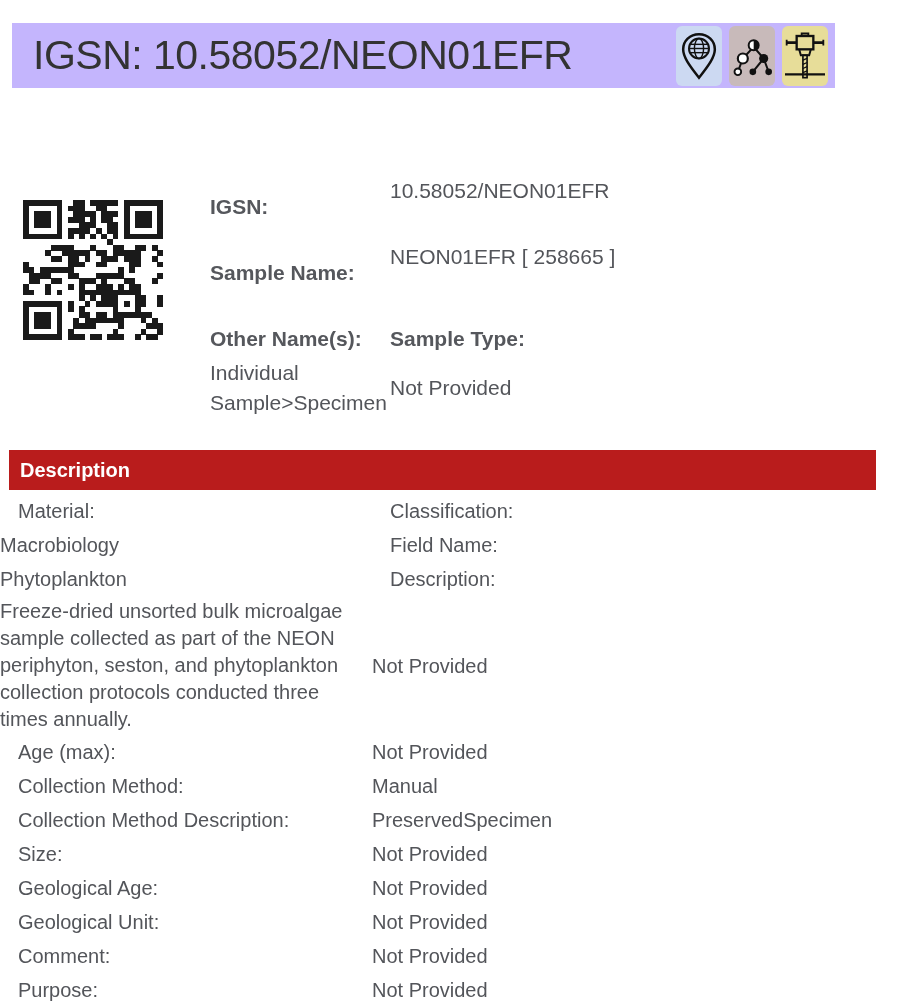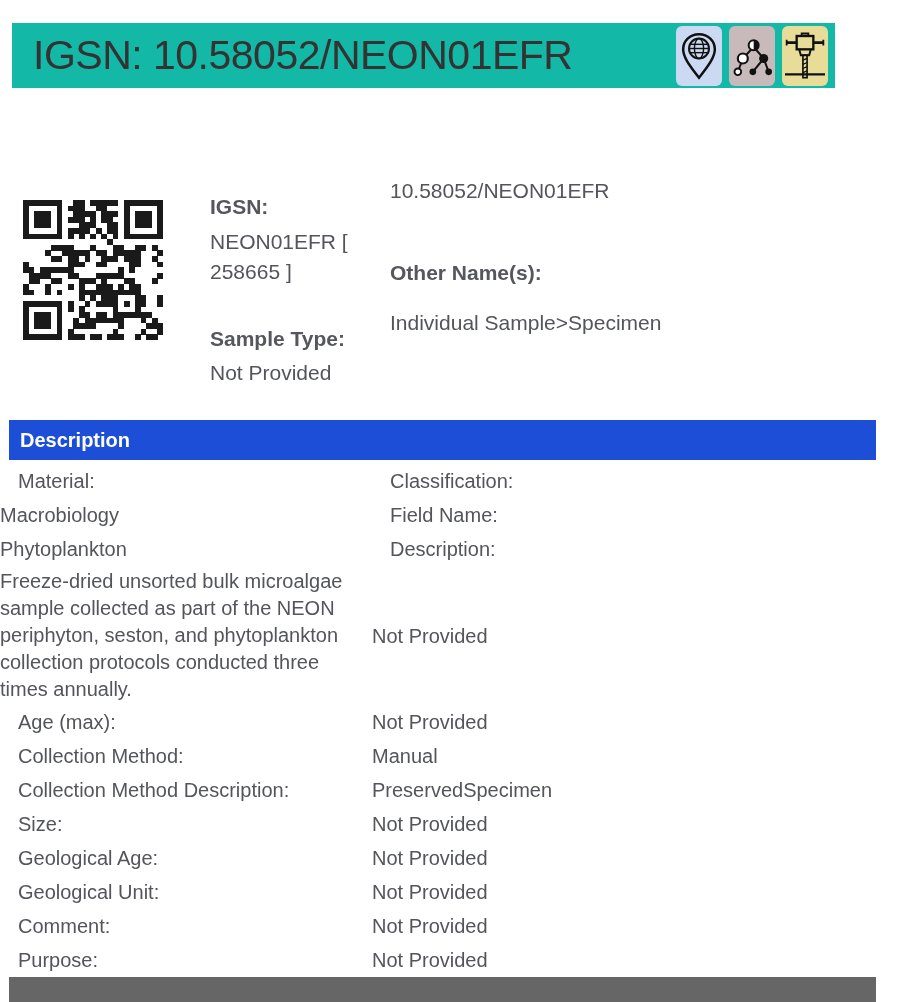--- a/index.html
+++ b/index.html
@@ -67,21 +67,21 @@
     margin-left: 9px;
     width: 867px; height: 40px;
     background: #666666;
   }
 </style>
 </head>
 <body>
 
 <div>
 
-  <header class="titlebar" style="background: #14b8a6; margin-top: 23px;">
+  <header class="titlebar" style="background: #c4b5fd; margin-top: 23px;">
     <div class="page-title">IGSN: 10.58052/NEON01EFR</div>
 
     <button class="icon-btn" title="" style="background: rgb(204, 217, 242);">
       <svg width="40" height="54" viewBox="0 0 48 60" fill="none" stroke="#111">
         <path d="M24 4 C13 4 5 12 5 22 C5 31 12 41 24 56 C36 41 43 31 43 22 C43 12 35 4 24 4 Z" stroke-width="3"></path>
         <circle cx="24" cy="21" r="12" stroke-width="2.4"></circle>
         <ellipse cx="24" cy="21" rx="5.5" ry="12" stroke-width="1.7"></ellipse>
         <line x1="13" y1="16" x2="35" y2="16" stroke-width="1.7"></line>
         <line x1="12" y1="21" x2="36" y2="21" stroke-width="1.7"></line>
         <line x1="13" y1="26" x2="35" y2="26" stroke-width="1.7"></line>
@@ -429,29 +429,30 @@
           <rect x="16" y="24" width="1.03" height="1.03" fill="#1a1a1a"></rect>
           <rect x="17" y="24" width="1.03" height="1.03" fill="#1a1a1a"></rect>
           <rect x="20" y="24" width="1.03" height="1.03" fill="#1a1a1a"></rect>
           <rect x="22" y="24" width="1.03" height="1.03" fill="#1a1a1a"></rect>
           <rect x="23" y="24" width="1.03" height="1.03" fill="#1a1a1a"></rect>
         </svg>
     </div>
     <div class="summary-kv">
       <div class="kv-label">IGSN:</div>
       <div class="kv-value">10.58052/NEON01EFR</div>
+      <div class="kv-label">Sample Name:</div>
       <div class="kv-value">NEON01EFR [ 258665 ]</div>
       <div class="kv-label">Other Name(s):</div>
       <div class="kv-label">Sample Type:</div>
       <div class="kv-value">Individual Sample&gt;Specimen</div>
       <div class="kv-value">Not Provided</div>
     </div>
   </section>
 
-  <div class="section-bar" style="background: #1d4ed8;">
+  <div class="section-bar" style="background: #b91c1c;">
     <span>Description</span>
   </div>
 
   <div class="desc-kv">
     <div class="kv-label">Material:</div>
     <div class="kv-label">Classification:</div>
     <div class="kv-value">Macrobiology</div>
     <div class="kv-label">Field Name:</div>
     <div class="kv-value">Phytoplankton</div>
     <div class="kv-label">Description:</div>

